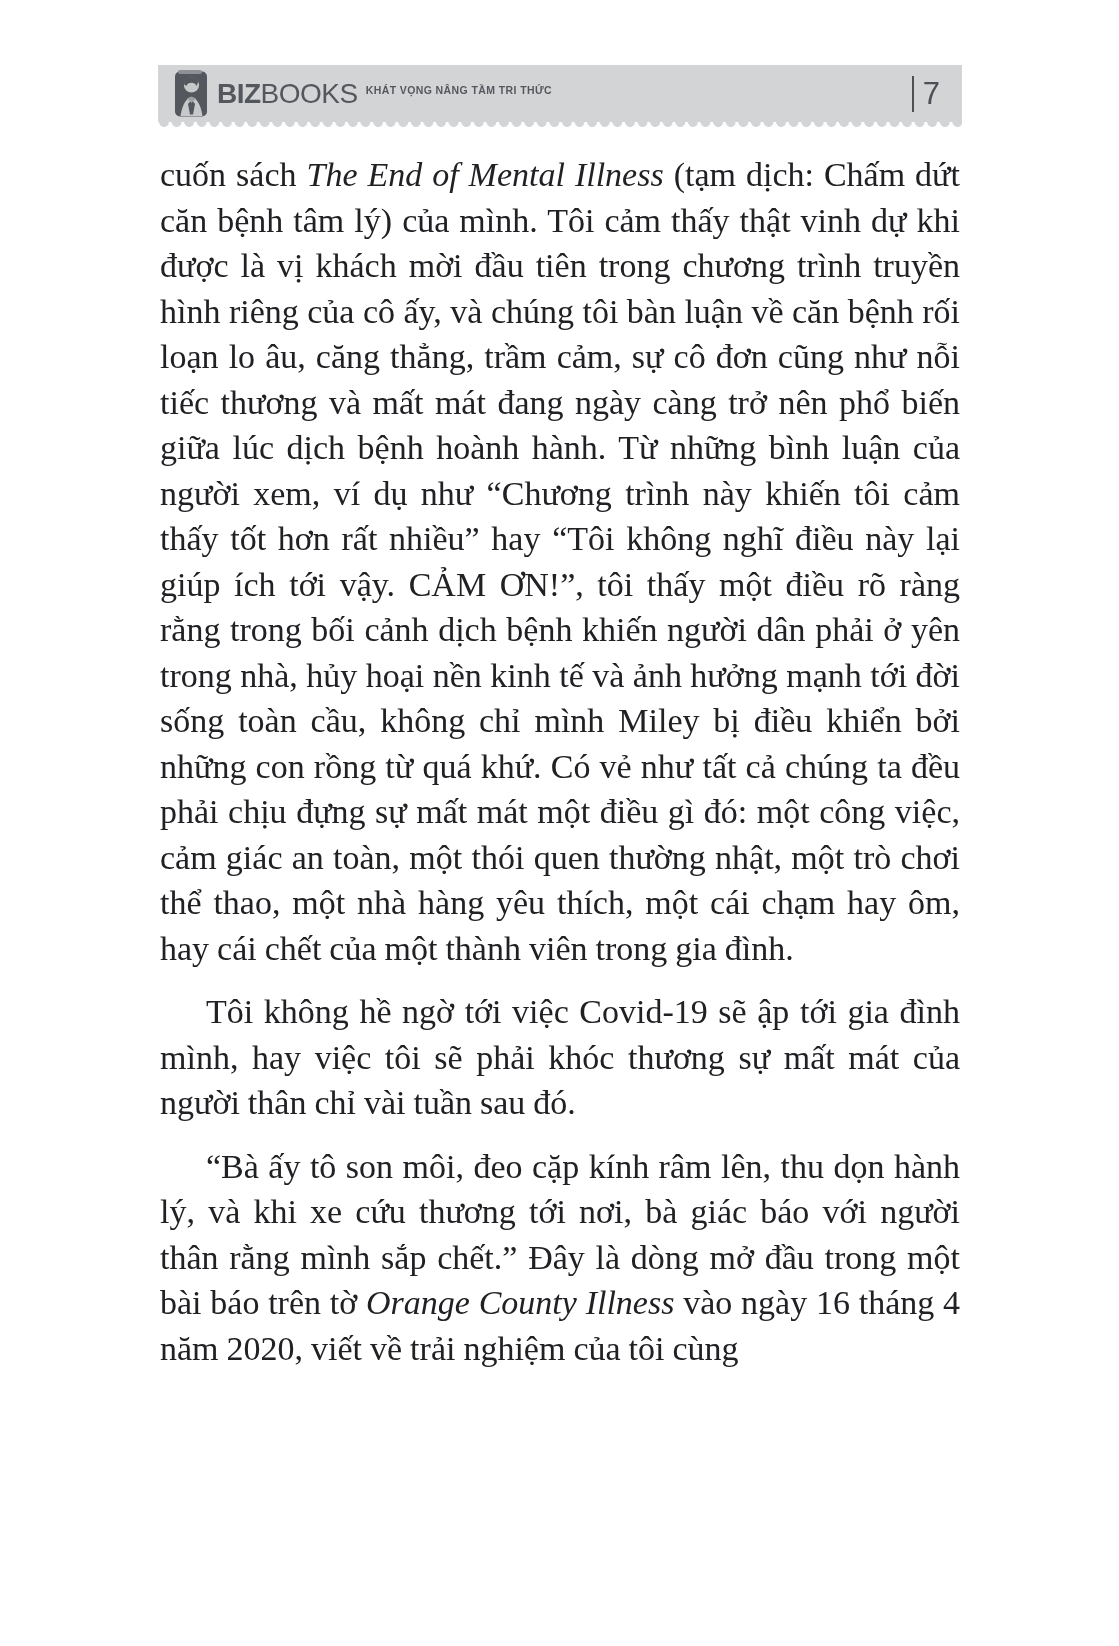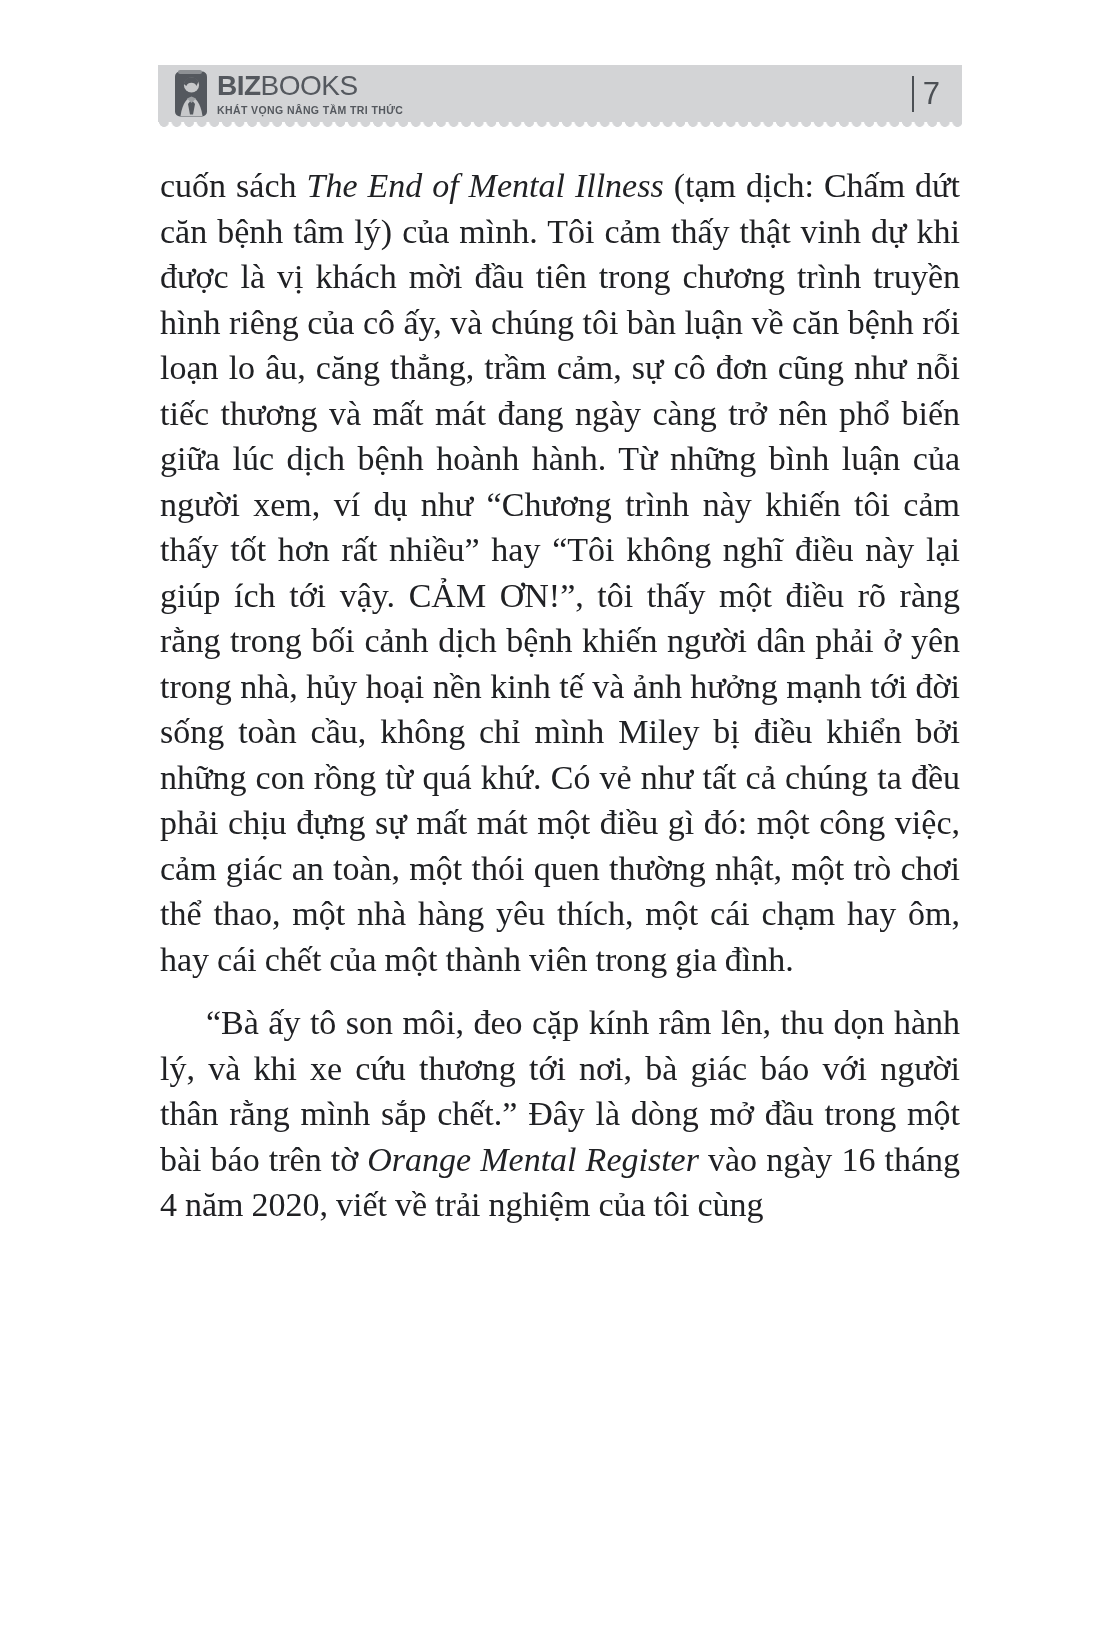--- a/index.html
+++ b/index.html
@@ -37,22 +37,22 @@
   }
   .logo-lockup {
     display: flex;
     align-items: center;
     gap: 10px;
     margin-left: 17px;
   }
   .logo-badge { display: block; }
   .brand-block {
     display: flex;
-    flex-direction: column;
     justify-content: center;
+    gap: 8px;
   }
   .brand-word {
     font-family: "Liberation Sans", sans-serif;
     font-size: 28px;
     line-height: 28px;
     letter-spacing: -0.5px;
     color: var(--logo-ink, #54585e);
     white-space: nowrap;
   }
   .brand-word .bold { font-weight: 700; }
@@ -82,21 +82,21 @@
     font-family: "Liberation Sans", sans-serif;
     font-size: 31px;
     font-weight: 400;
     color: var(--pagenum-ink, #4c5055);
   }
 
   
   .page-body {
     position: absolute;
     left: 160px;
-    top: 163px;
+    top: 152px;
     width: 800px;
   }
   .page-body p {
     margin: 0;
     text-align: justify;
     font-size: 34px;
     line-height: 45.5px;
     color: var(--body-ink, #202124);
     word-spacing: -0.5px;
   }
@@ -127,14 +127,15 @@
   </div>
   <div class="pagenum-block">
     <div class="pagenum-sep"></div>
     <div class="pagenum-value">7</div>
   </div>
 </div>
 <div class="header-scallop"></div>
 
 <div class="page-body">
     <p><span>cuốn sách </span><span class="italic">The End of Mental Illness</span><span> (tạm dịch: Chấm dứt căn bệnh tâm lý) của mình. Tôi cảm thấy thật vinh dự khi được là vị khách mời đầu tiên trong chương trình truyền hình riêng của cô ấy, và chúng tôi bàn luận về căn bệnh rối loạn lo âu, căng thẳng, trầm cảm, sự cô đơn cũng như nỗi tiếc thương và mất mát đang ngày càng trở nên phổ biến giữa lúc dịch bệnh hoành hành. Từ những bình luận của người xem, ví dụ như “Chương trình này khiến tôi cảm thấy tốt hơn rất nhiều” hay “Tôi không nghĩ điều này lại giúp ích tới vậy. CẢM ƠN!”, tôi thấy một điều rõ ràng rằng trong bối cảnh dịch bệnh khiến người dân phải ở yên trong nhà, hủy hoại nền kinh tế và ảnh hưởng mạnh tới đời sống toàn cầu, không chỉ mình Miley bị điều khiển bởi những con rồng từ quá khứ. Có vẻ như tất cả chúng ta đều phải chịu đựng sự mất mát một điều gì đó: một công việc, cảm giác an toàn, một thói quen thường nhật, một trò chơi thể thao, một nhà hàng yêu thích, một cái chạm hay ôm, hay cái chết của một thành viên trong gia đình.</span></p>
-    <p class="indent"><span>“Bà ấy tô son môi, đeo cặp kính râm lên, thu dọn hành lý, và khi xe cứu thương tới nơi, bà giác báo với người thân rằng mình sắp chết.” Đây là dòng mở đầu trong một bài báo trên tờ </span><span class="italic">Orange Mental Register</span><span> vào ngày 16 tháng 4 năm 2020, viết về trải nghiệm của tôi cùng</span></p>
+    <p class="indent"><span>Tôi không hề ngờ tới việc Covid-19 sẽ ập tới gia đình mình, hay việc tôi sẽ phải khóc thương sự mất mát của người thân chỉ vài tuần sau đó.</span></p>
+    <p class="indent"><span>“Bà ấy tô son môi, đeo cặp kính râm lên, thu dọn hành lý, và khi xe cứu thương tới nơi, bà giác báo với người thân rằng mình sắp chết.” Đây là dòng mở đầu trong một bài báo trên tờ </span><span class="italic">Orange County Illness</span><span> vào ngày 16 tháng 4 năm 2020, viết về trải nghiệm của tôi cùng</span></p>
   </div>
 
 </body></html>

